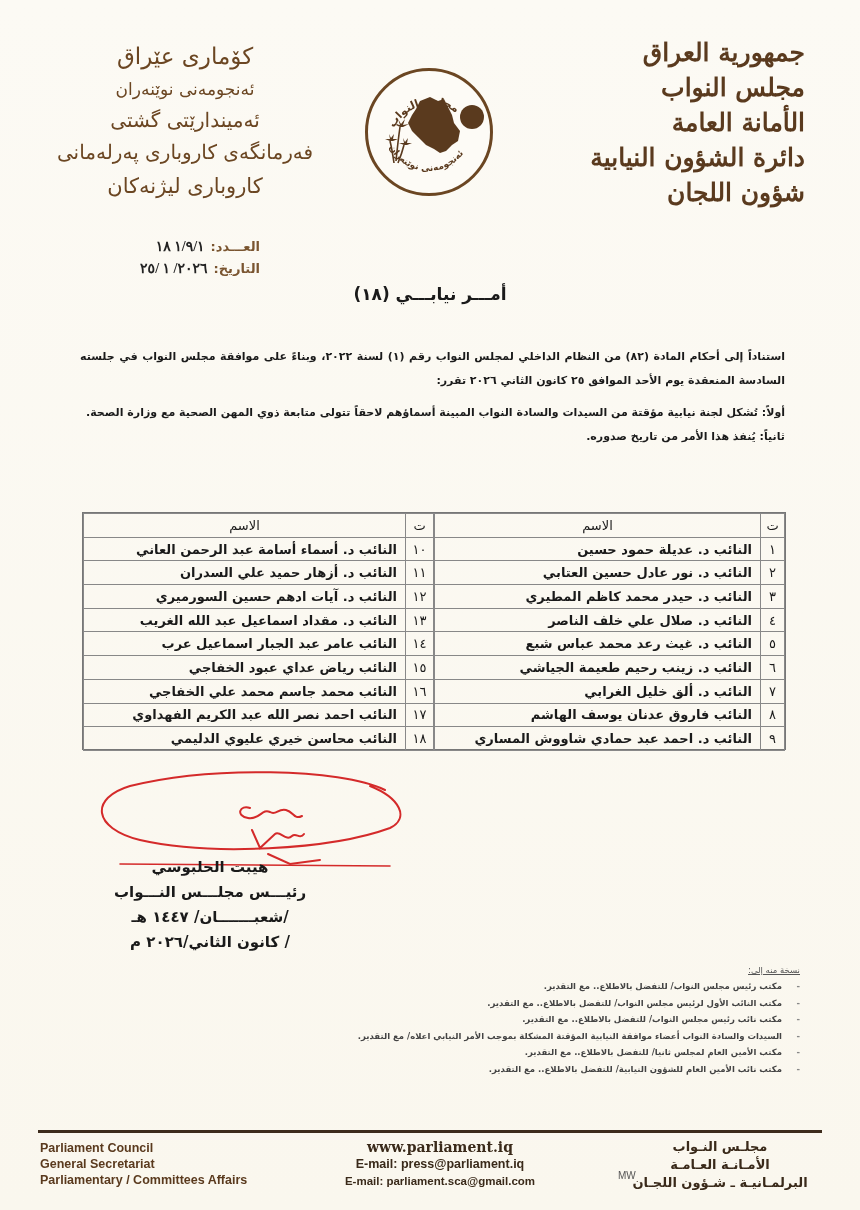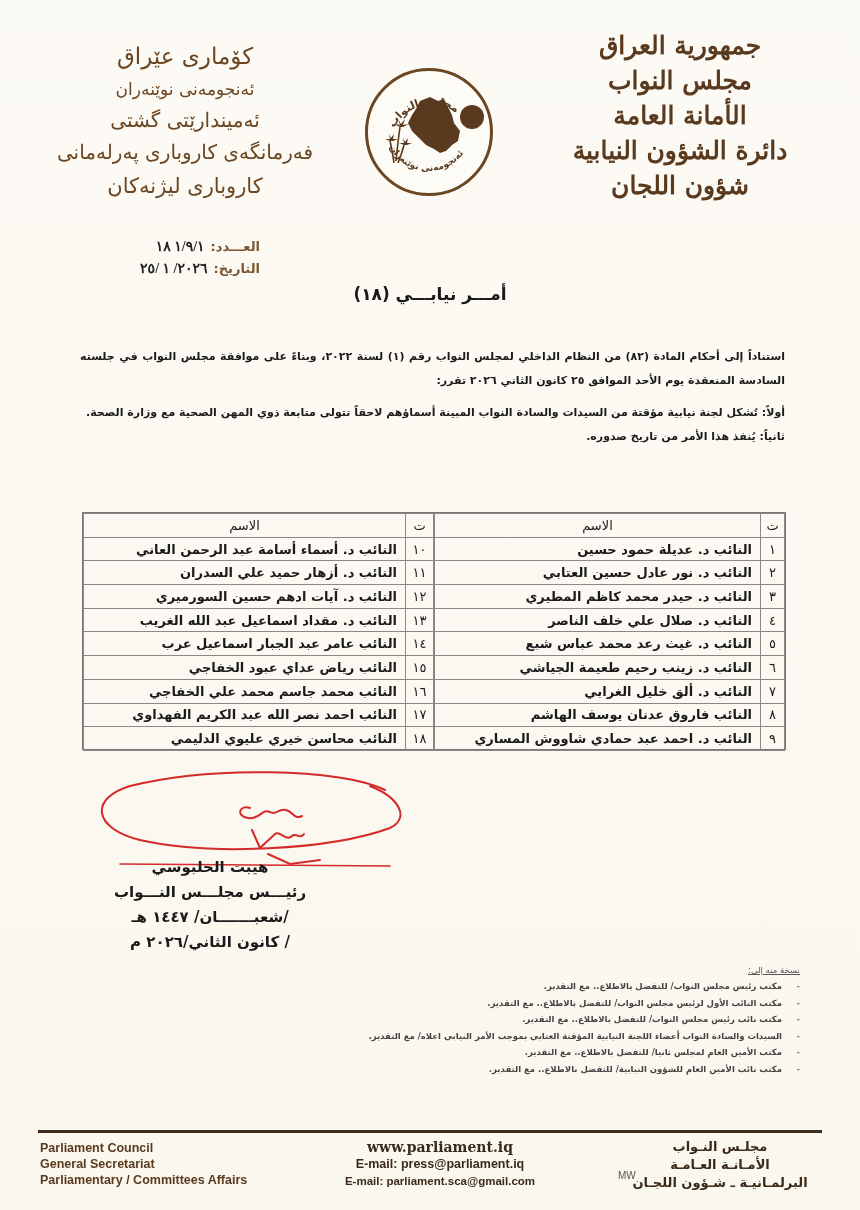--- a/index.html
+++ b/index.html
@@ -8,22 +8,22 @@
       background: #fbf9f3;
       font-family: "DejaVu Sans", sans-serif;
       color: #1a1a1a;
       position: relative;
       overflow: hidden;
     }
     .page { position: absolute; inset: 0; background: linear-gradient(180deg,#fcfaf4 0%,#faf7ee 100%); }
 
     
     .hdr-right {
-      position: absolute; right: 55px; top: 28px; width: 250px;
-      text-align: center; direction: rtl;
+      position: absolute; right: 55px; top: 35px; width: 250px;
+      text-align: right; direction: rtl;
       font-family: "DejaVu Serif", serif; color: #5a3a1e; font-weight: bold;
     }
     .hdr-right div { font-size: 25px; line-height: 35px; letter-spacing: 0.5px; }
 
     
     .hdr-left {
       position: absolute; left: 55px; top: 38px; width: 260px;
       text-align: center; direction: rtl;
       font-family: "DejaVu Serif", serif; color: #6b4622;
     }
@@ -303,21 +303,21 @@
     <div>/شعبـــــــان/ ١٤٤٧ هـ</div>
     <div>/ كانون الثاني/٢٠٢٦ م</div>
   </div>
 
   <div class="cc">
     <div class="cc-title">نسخة منه إلى:</div>
     <ul>
       <li>مكتب رئيس مجلس النواب/ للتفضل بالاطلاع.. مع التقدير.</li>
       <li>مكتب النائب الأول لرئيس مجلس النواب/ للتفضل بالاطلاع.. مع التقدير.</li>
       <li>مكتب نائب رئيس مجلس النواب/ للتفضل بالاطلاع.. مع التقدير.</li>
-      <li>السيدات والسادة النواب أعضاء اللجنة النيابية المؤقتة العتابي بموجب الأمر النيابي اعلاه/ مع التقدير.</li>
+      <li>السيدات والسادة النواب أعضاء موافقة النيابية المؤقتة المشكلة بموجب الأمر النيابي اعلاه/ مع التقدير.</li>
       <li>مكتب الأمين العام لمجلس ثانيا/ للتفضل بالاطلاع.. مع التقدير.</li>
       <li>مكتب نائب الأمين العام للشؤون النيابية/ للتفضل بالاطلاع.. مع التقدير.</li>
     </ul>
   </div>
 
   <div class="footer-line"></div>
 
   <div class="footer-left">
     <div>Parliament Council</div>
     <div>General Secretariat</div>

